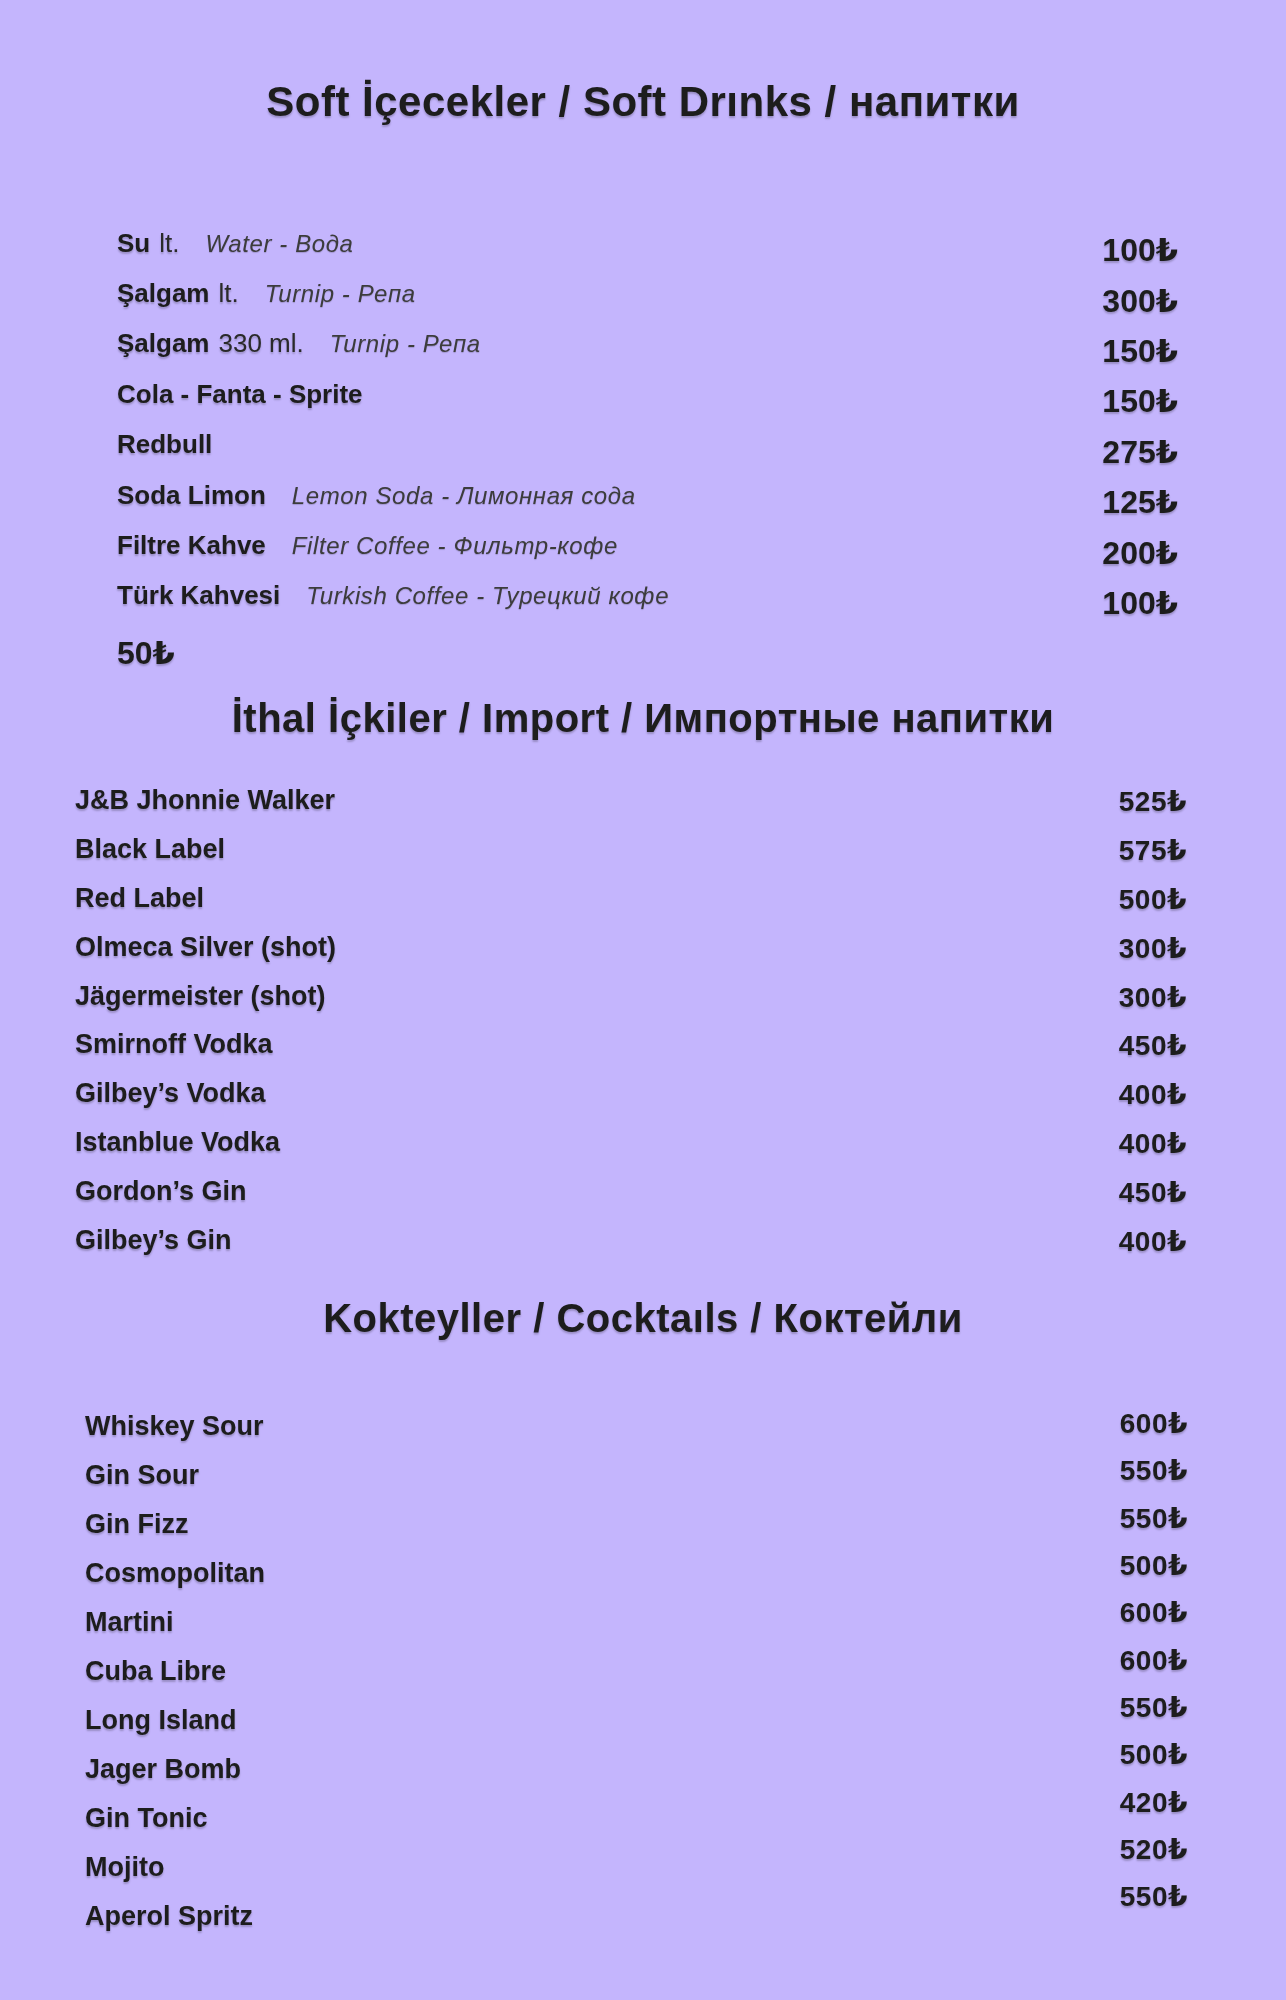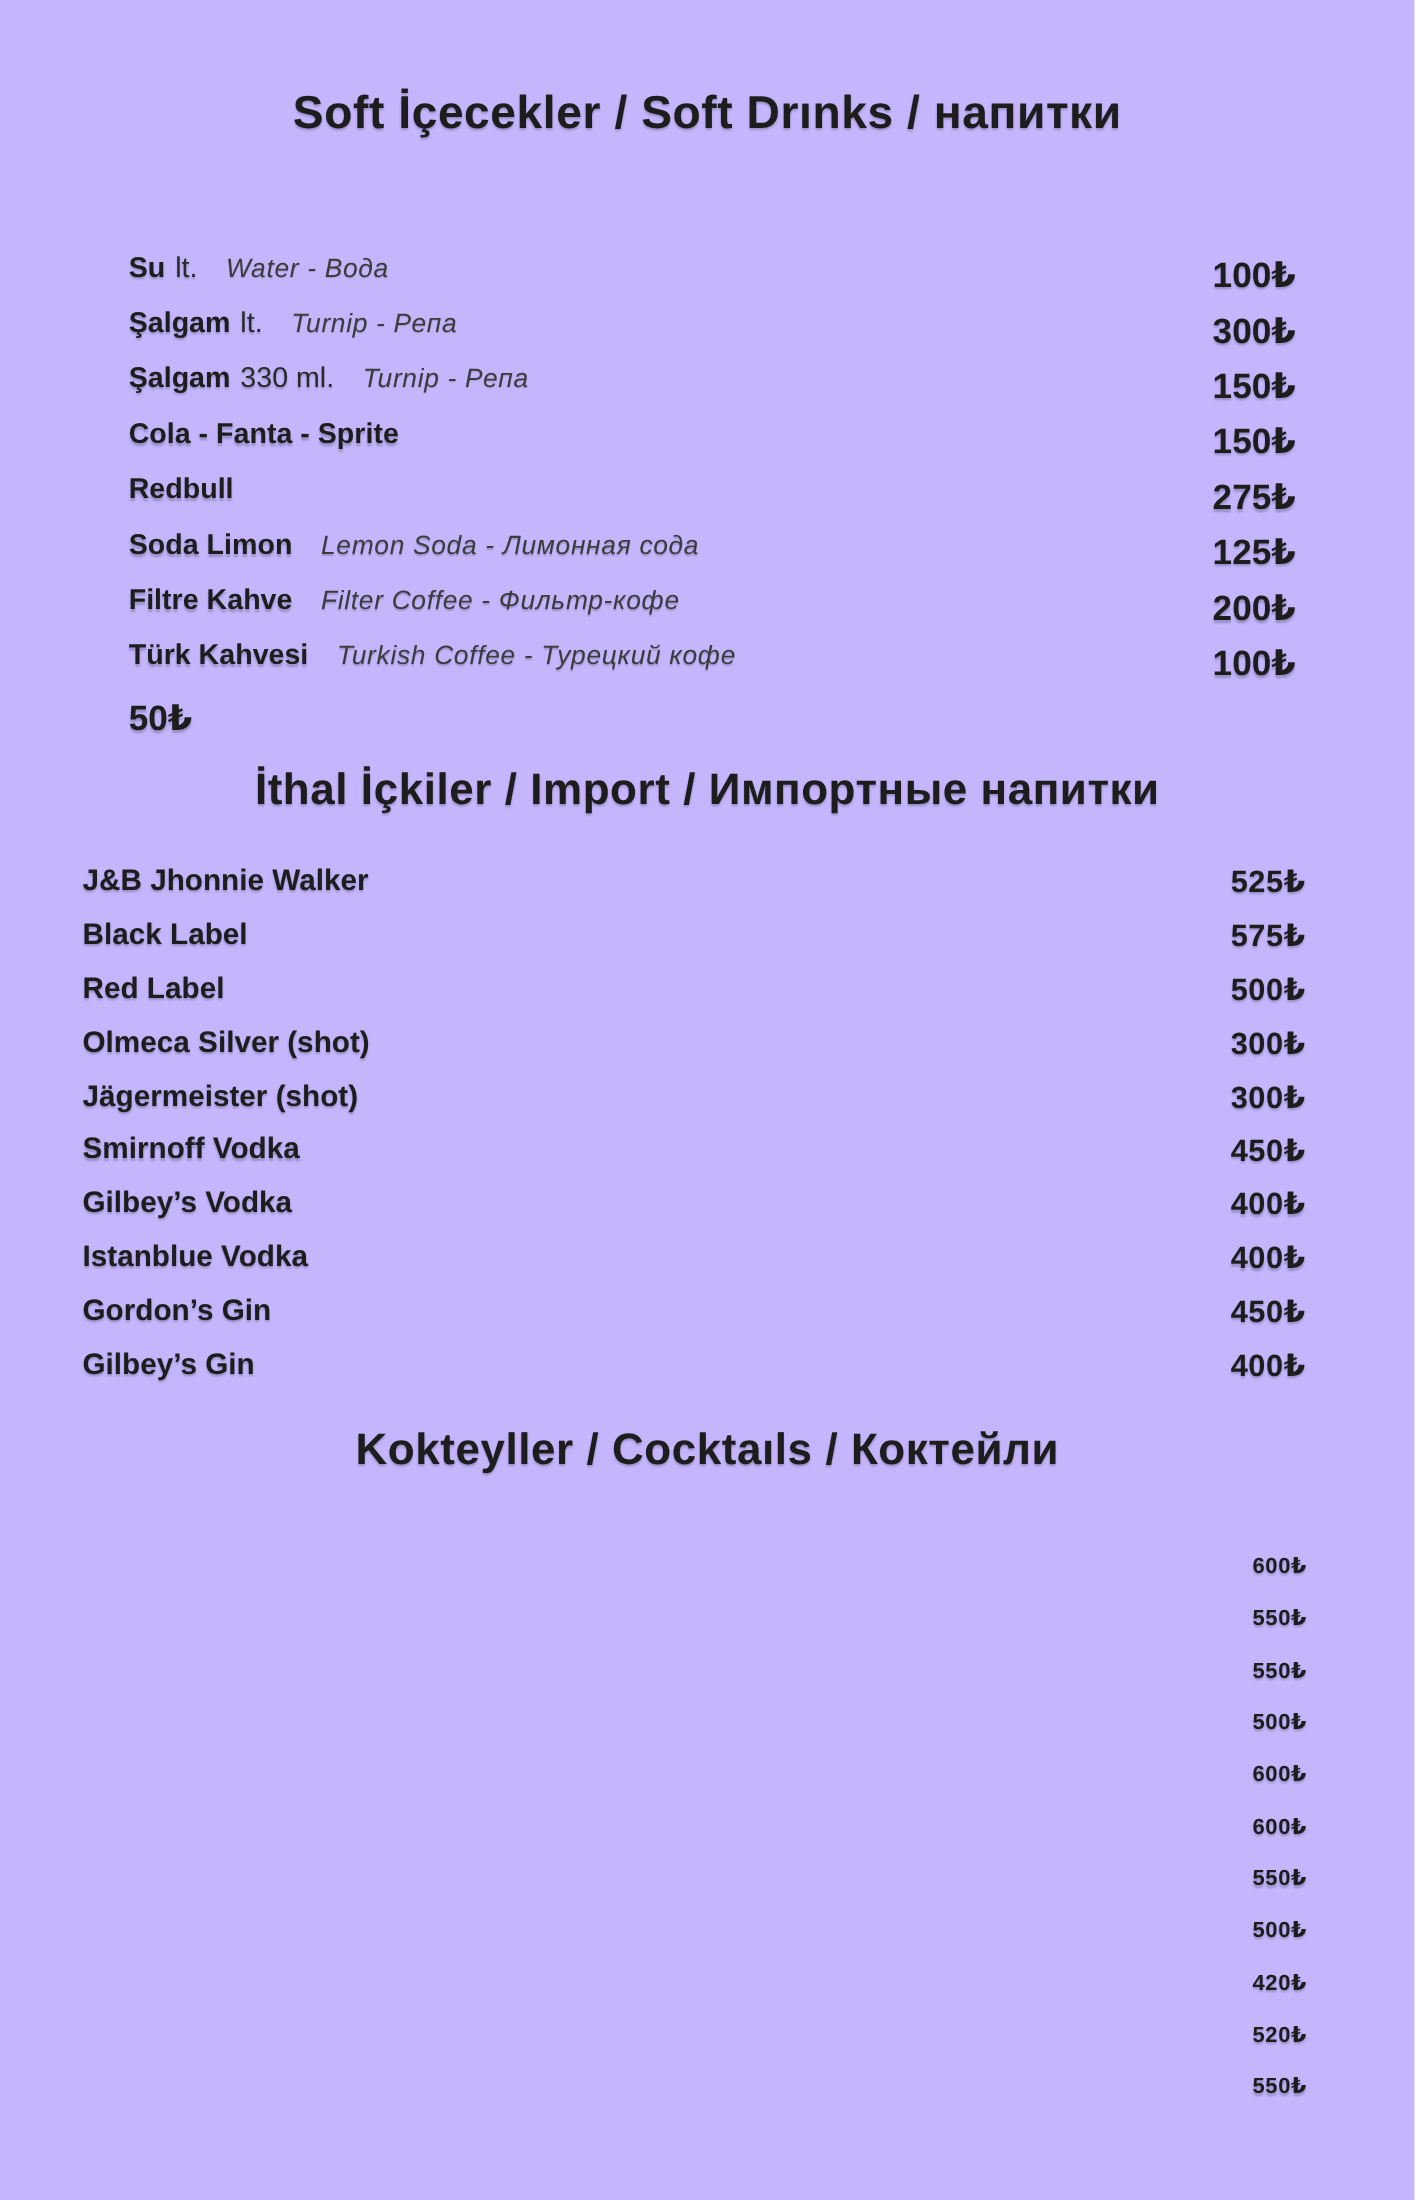--- a/index.html
+++ b/index.html
@@ -42,21 +42,21 @@
   
   .import-list{position:absolute;top:785px;left:75px;right:99px;}
   .import-row{display:flex;justify-content:space-between;align-items:flex-start;height:48.9px;}
   .import-name{font-weight:700;font-size:27px;white-space:nowrap;}
   .import-price{font-weight:700;font-size:28px;letter-spacing:0.5px;white-space:nowrap;}
 
   
   .cocktail-names{position:absolute;top:1402px;left:85px;}
   .cocktail-names .c-row{height:49px;display:flex;align-items:center;font-weight:700;font-size:27px;white-space:nowrap;}
   .cocktail-prices{position:absolute;top:1400px;right:98px;}
-  .cocktail-prices .p-row{height:47.3px;display:flex;align-items:center;justify-content:flex-end;font-weight:700;font-size:20px;letter-spacing:0.5px;white-space:nowrap;}
+  .cocktail-prices .p-row{height:47.3px;display:flex;align-items:center;justify-content:flex-end;font-weight:700;font-size:28px;letter-spacing:0.5px;white-space:nowrap;}
 </style>
 </head>
 <body>
 
 <div class="page">
 
   <div class="title" id="title-soft">Soft İçecekler / Soft Drınks / напитки</div>
 
   <div class="soft-list">
 
@@ -185,20 +185,44 @@
       </div>
 
       <div class="import-row">
         <span class="import-name">Gilbey’s Gin</span>
         <span class="import-price">400₺</span>
       </div>
     </div>
 
   <div class="title" id="title-cocktails">Kokteyller / Cocktaıls / Коктейли</div>
 
+  <div class="cocktail-names">
+
+      <div class="c-row">Whiskey Sour</div>
+
+      <div class="c-row">Gin Sour</div>
+
+      <div class="c-row">Gin Fizz</div>
+
+      <div class="c-row">Cosmopolitan</div>
+
+      <div class="c-row">Martini</div>
+
+      <div class="c-row">Cuba Libre</div>
+
+      <div class="c-row">Long Island</div>
+
+      <div class="c-row">Jager Bomb</div>
+
+      <div class="c-row">Gin Tonic</div>
+
+      <div class="c-row">Mojito</div>
+
+      <div class="c-row">Aperol Spritz</div>
+    </div>
 
   <div class="cocktail-prices">
 
       <div class="p-row">600₺</div>
 
       <div class="p-row">550₺</div>
 
       <div class="p-row">550₺</div>
 
       <div class="p-row">500₺</div>

